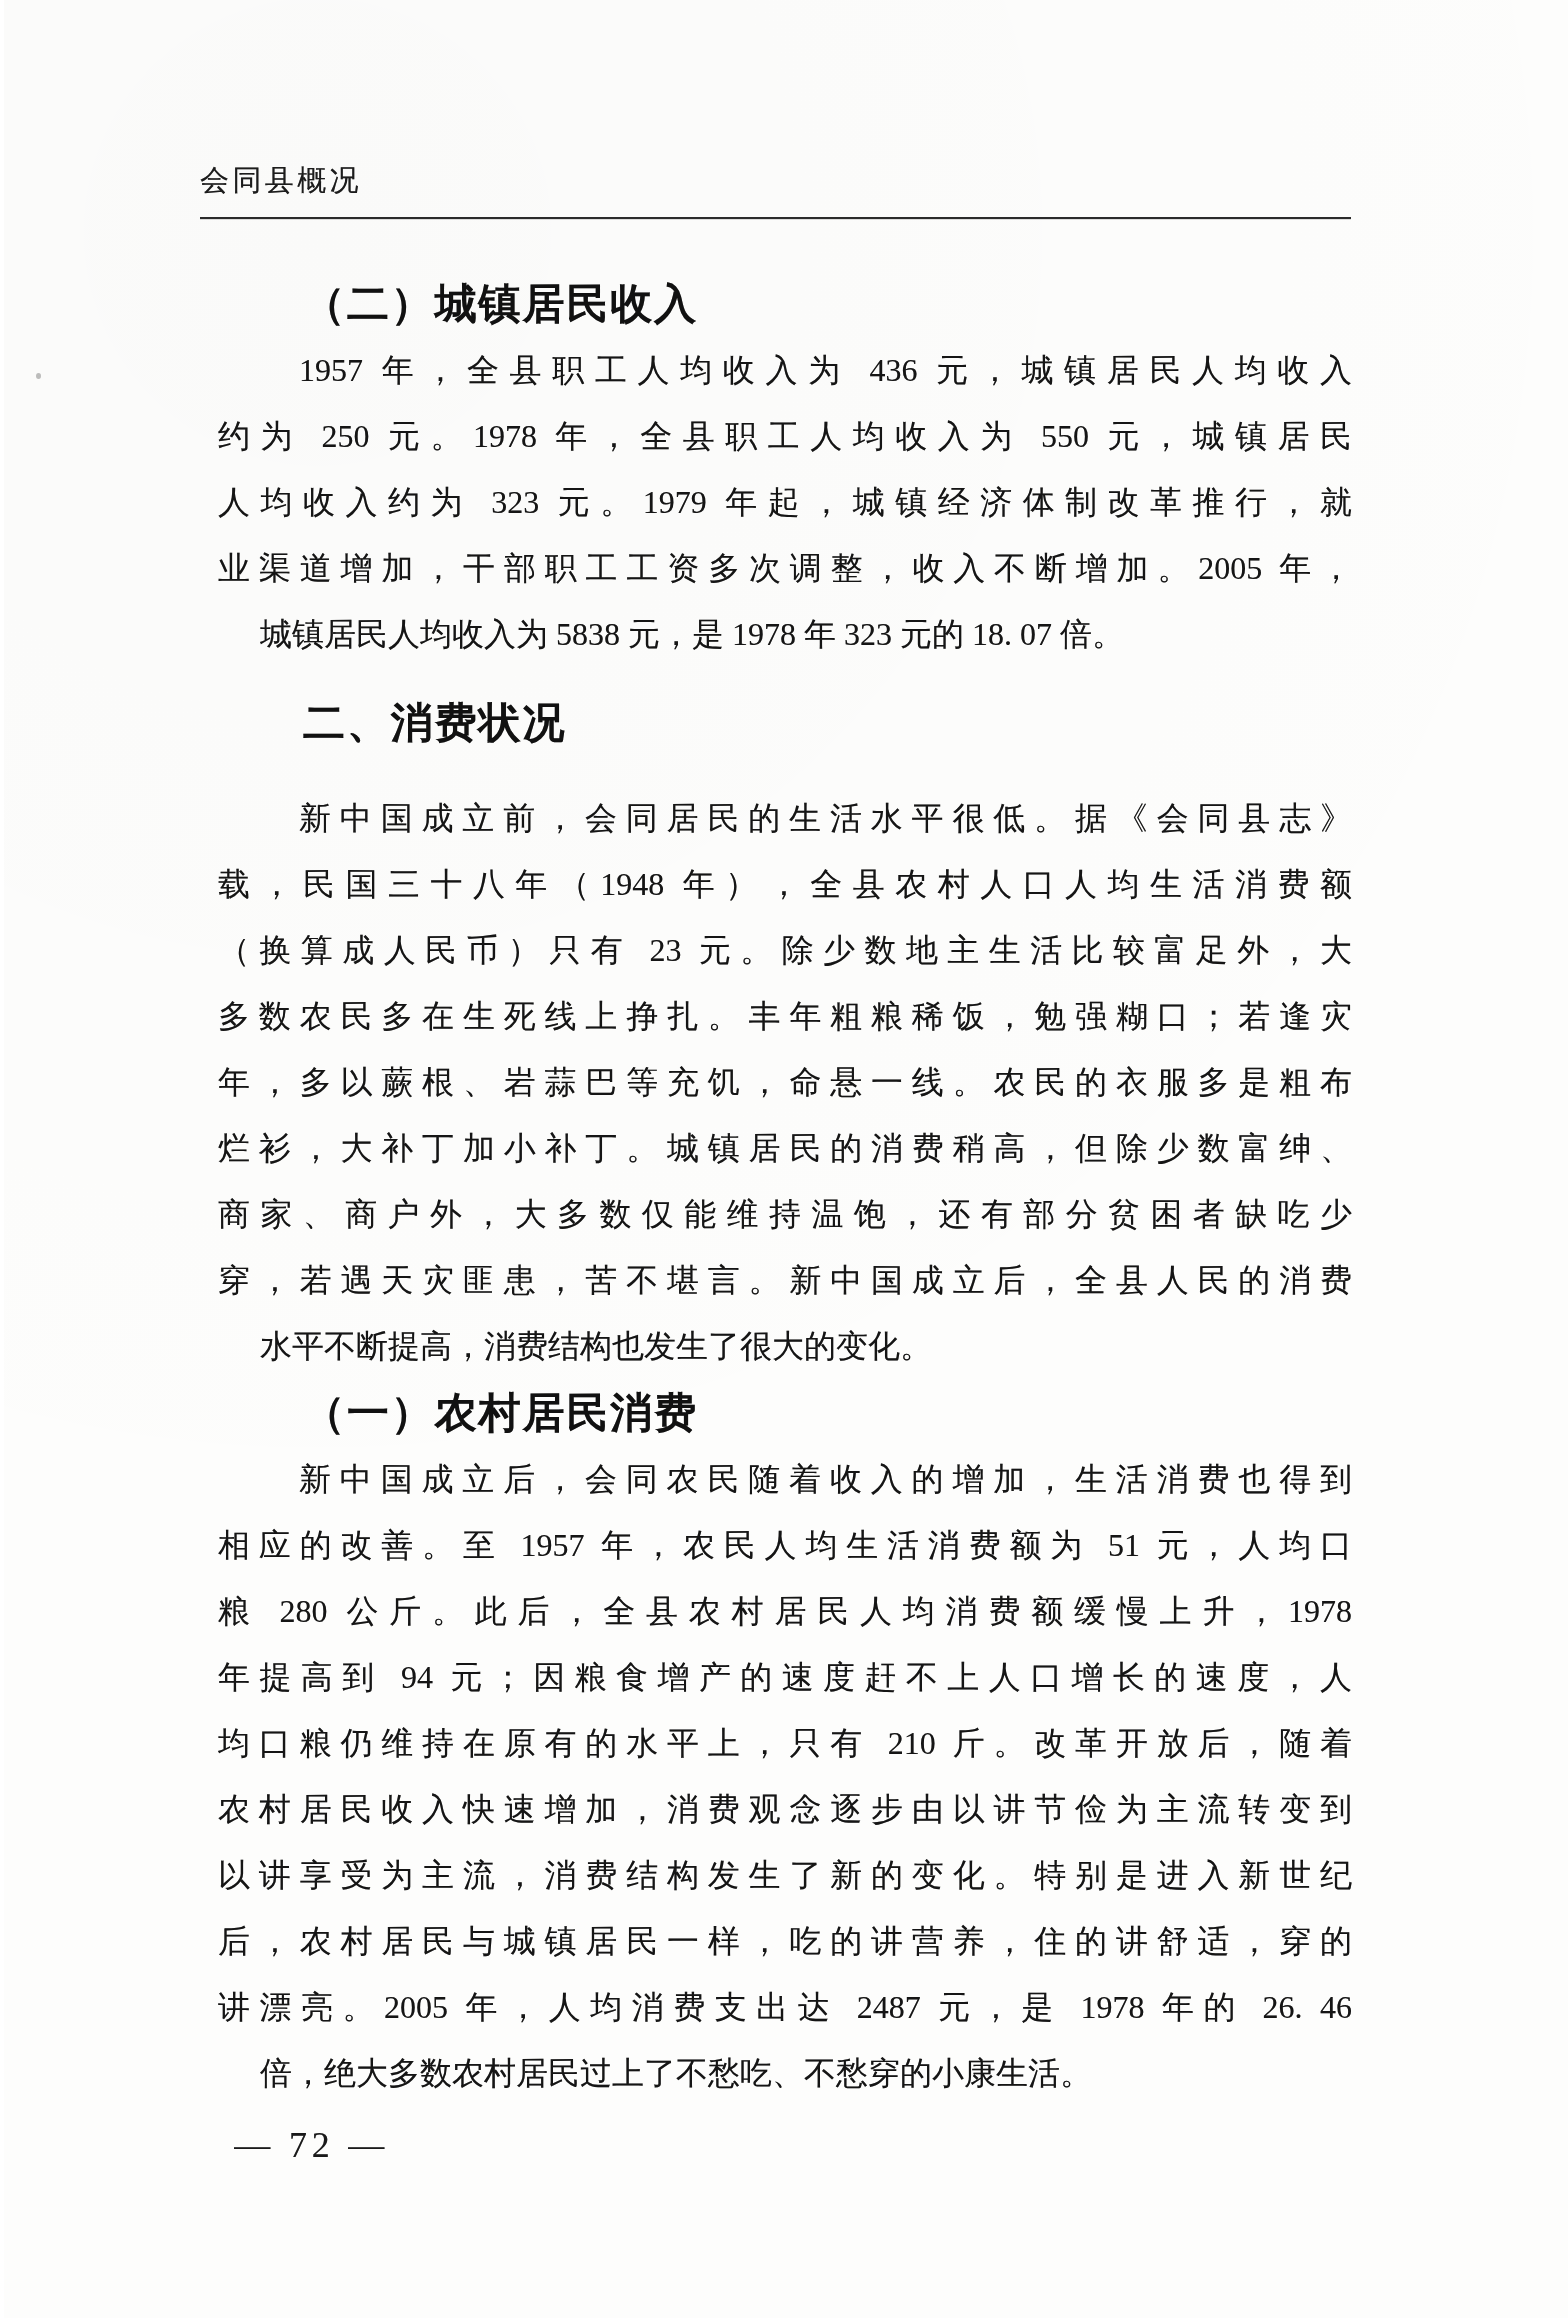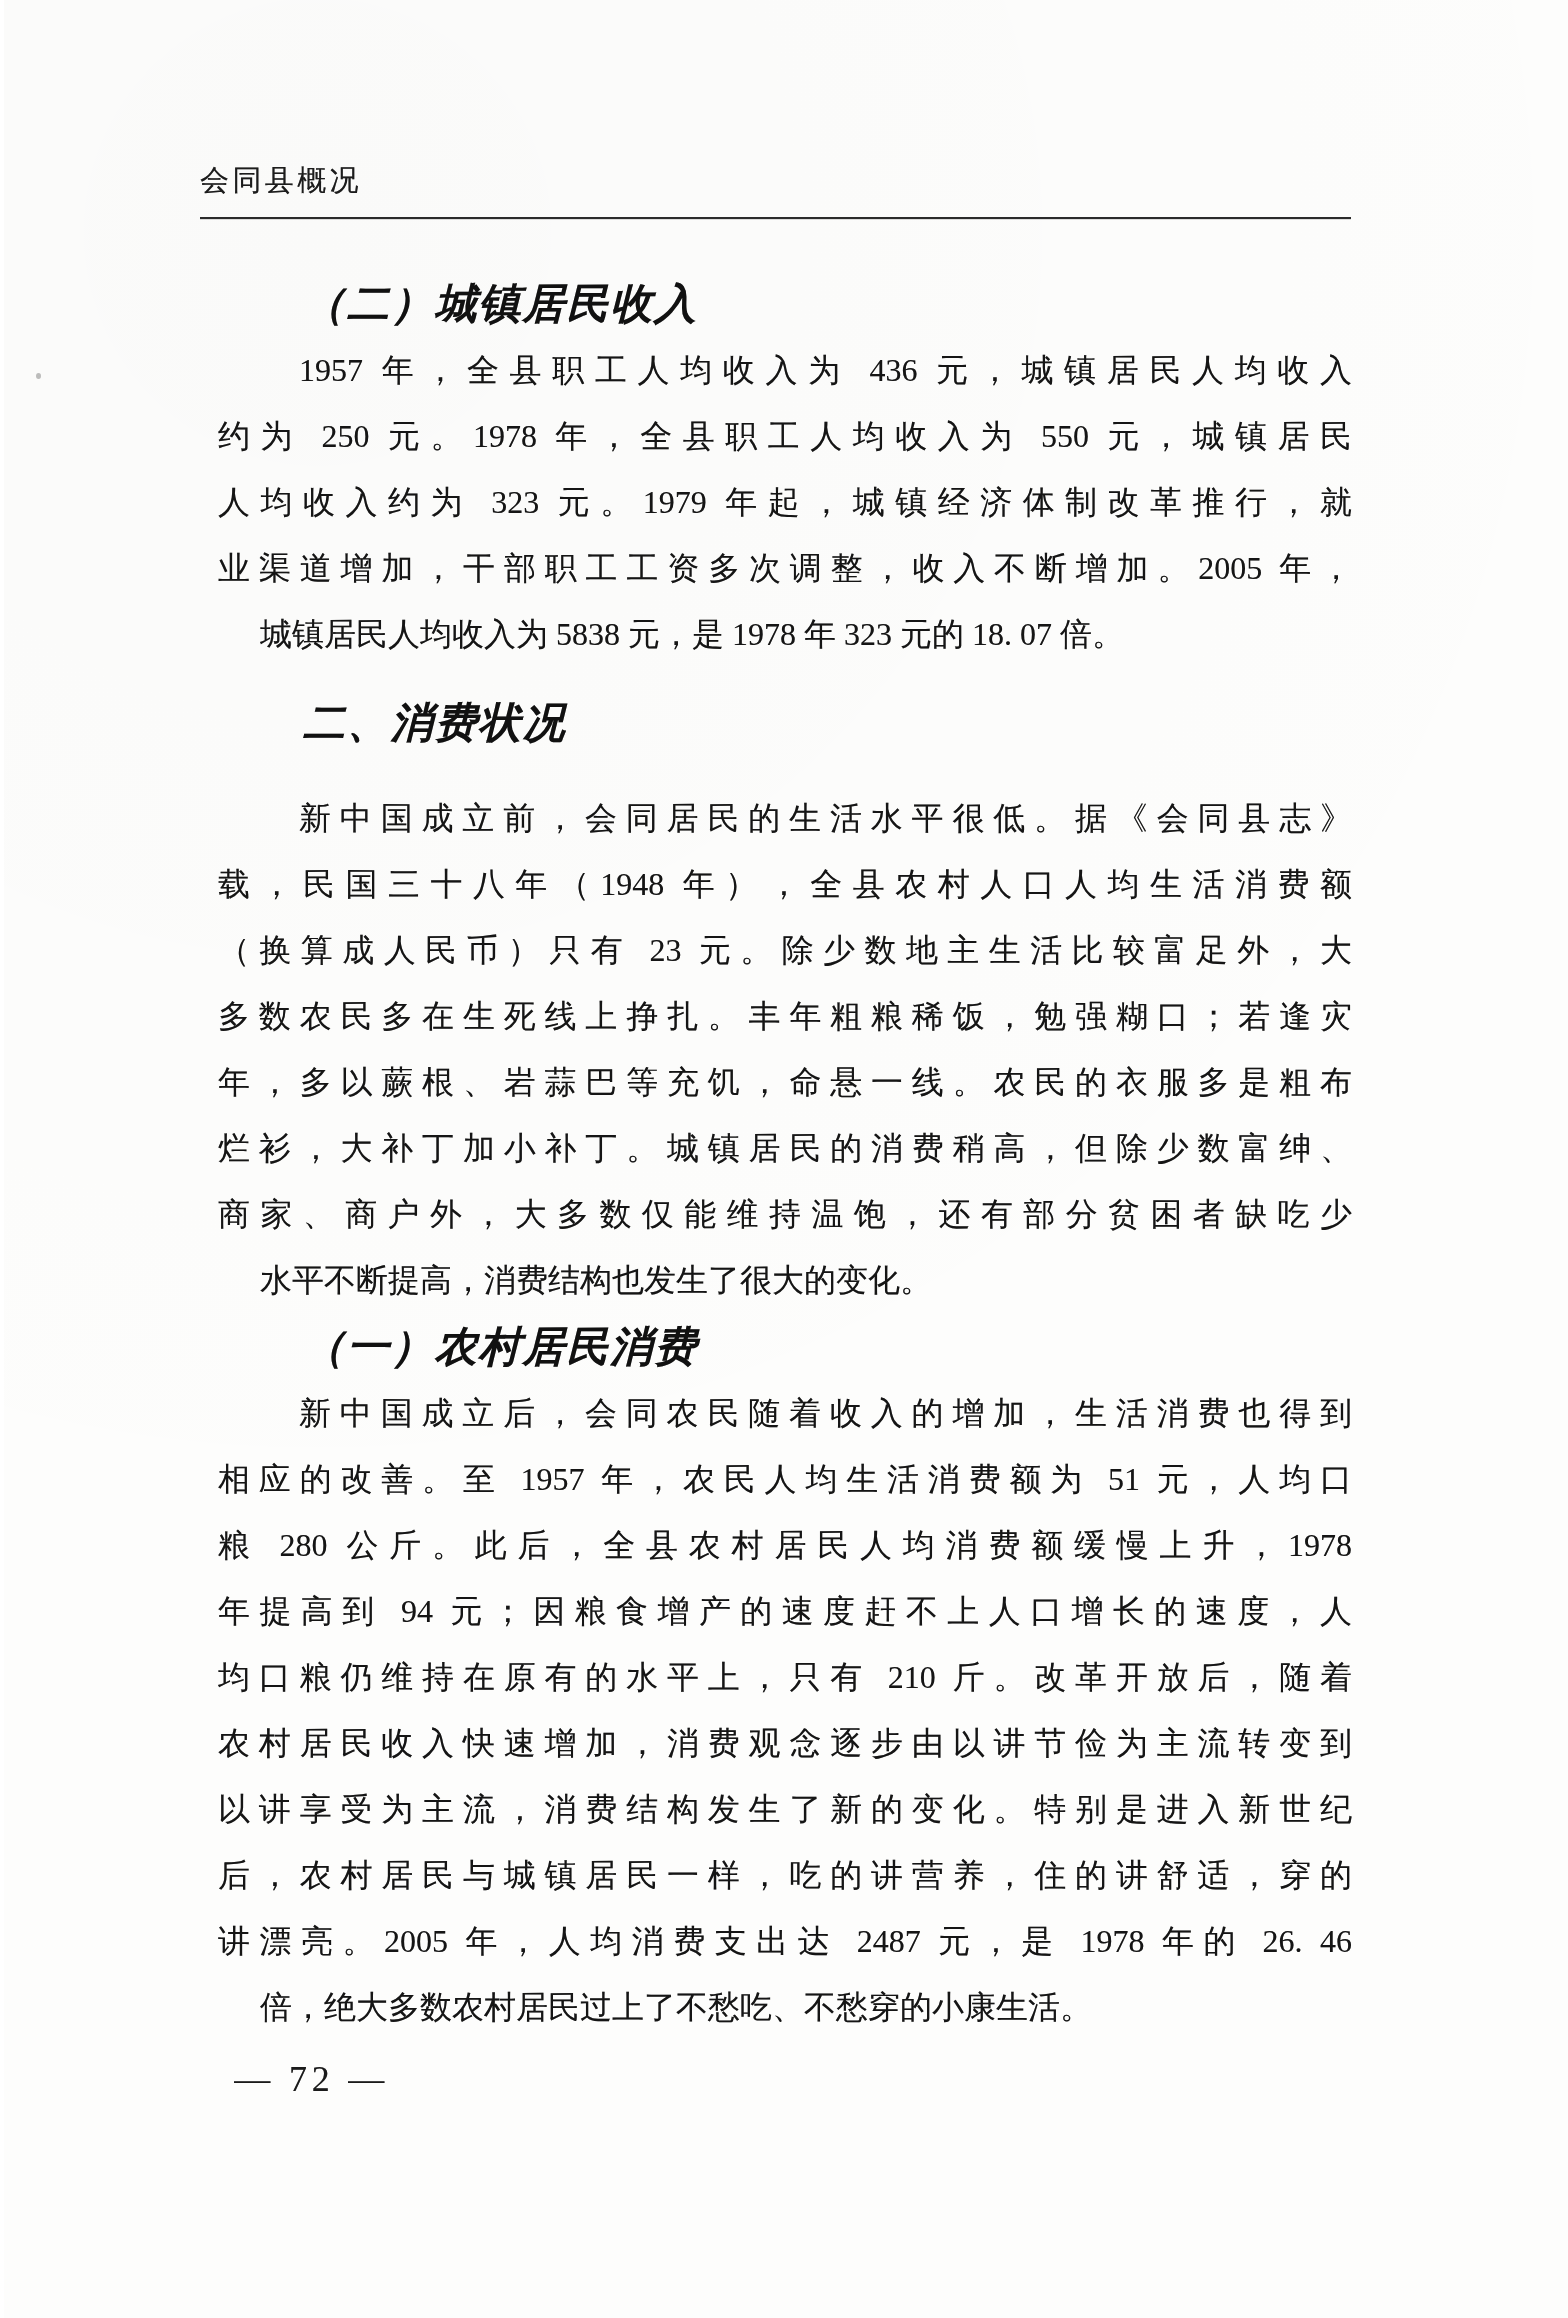--- a/index.html
+++ b/index.html
@@ -43,21 +43,20 @@
   .heading {
     font-family: "Liberation Sans", "DejaVu Sans", sans-serif;
     font-weight: bold;
     font-size: 42px;
     line-height: 67px;
     padding-left: 85px;      
     letter-spacing: 1.9px;
     color: #111;
     text-shadow: 0 0 0.5px rgba(0,0,0,0.4);
     white-space: nowrap;
-    font-style: italic;
   }
   .h-consumption { margin-top: 22px; margin-bottom: 29px; }
   .para { width: 1134px; }
   .line {
     font-size: 32px;
     line-height: 66px;
     text-align: justify;
     text-align-last: justify;
     text-justify: inter-character;
     color: #151515;
@@ -110,20 +109,21 @@
     <div class="heading h-consumption">二、消费状况</div>
 
     <div class="para">
       <div class="line indent">新中国成立前，会同居民的生活水平很低。据《会同县志》</div>
       <div class="line">载，民国三十八年（1948 年），全县农村人口人均生活消费额</div>
       <div class="line">（换算成人民币）只有 23 元。除少数地主生活比较富足外，大</div>
       <div class="line">多数农民多在生死线上挣扎。丰年粗粮稀饭，勉强糊口；若逢灾</div>
       <div class="line">年，多以蕨根、岩蒜巴等充饥，命悬一线。农民的衣服多是粗布</div>
       <div class="line">烂衫，大补丁加小补丁。城镇居民的消费稍高，但除少数富绅、</div>
       <div class="line">商家、商户外，大多数仅能维持温饱，还有部分贫困者缺吃少</div>
+      <div class="line">穿，若遇天灾匪患，苦不堪言。新中国成立后，全县人民的消费</div>
       <div class="line last">水平不断提高，消费结构也发生了很大的变化。</div>
     </div>
 
     <div class="heading">（一）农村居民消费</div>
 
     <div class="para">
       <div class="line indent">新中国成立后，会同农民随着收入的增加，生活消费也得到</div>
       <div class="line">相应的改善。至 1957 年，农民人均生活消费额为 51 元，人均口</div>
       <div class="line">粮 280 公斤。此后，全县农村居民人均消费额缓慢上升，1978</div>
       <div class="line">年提高到 94 元；因粮食增产的速度赶不上人口增长的速度，人</div>

